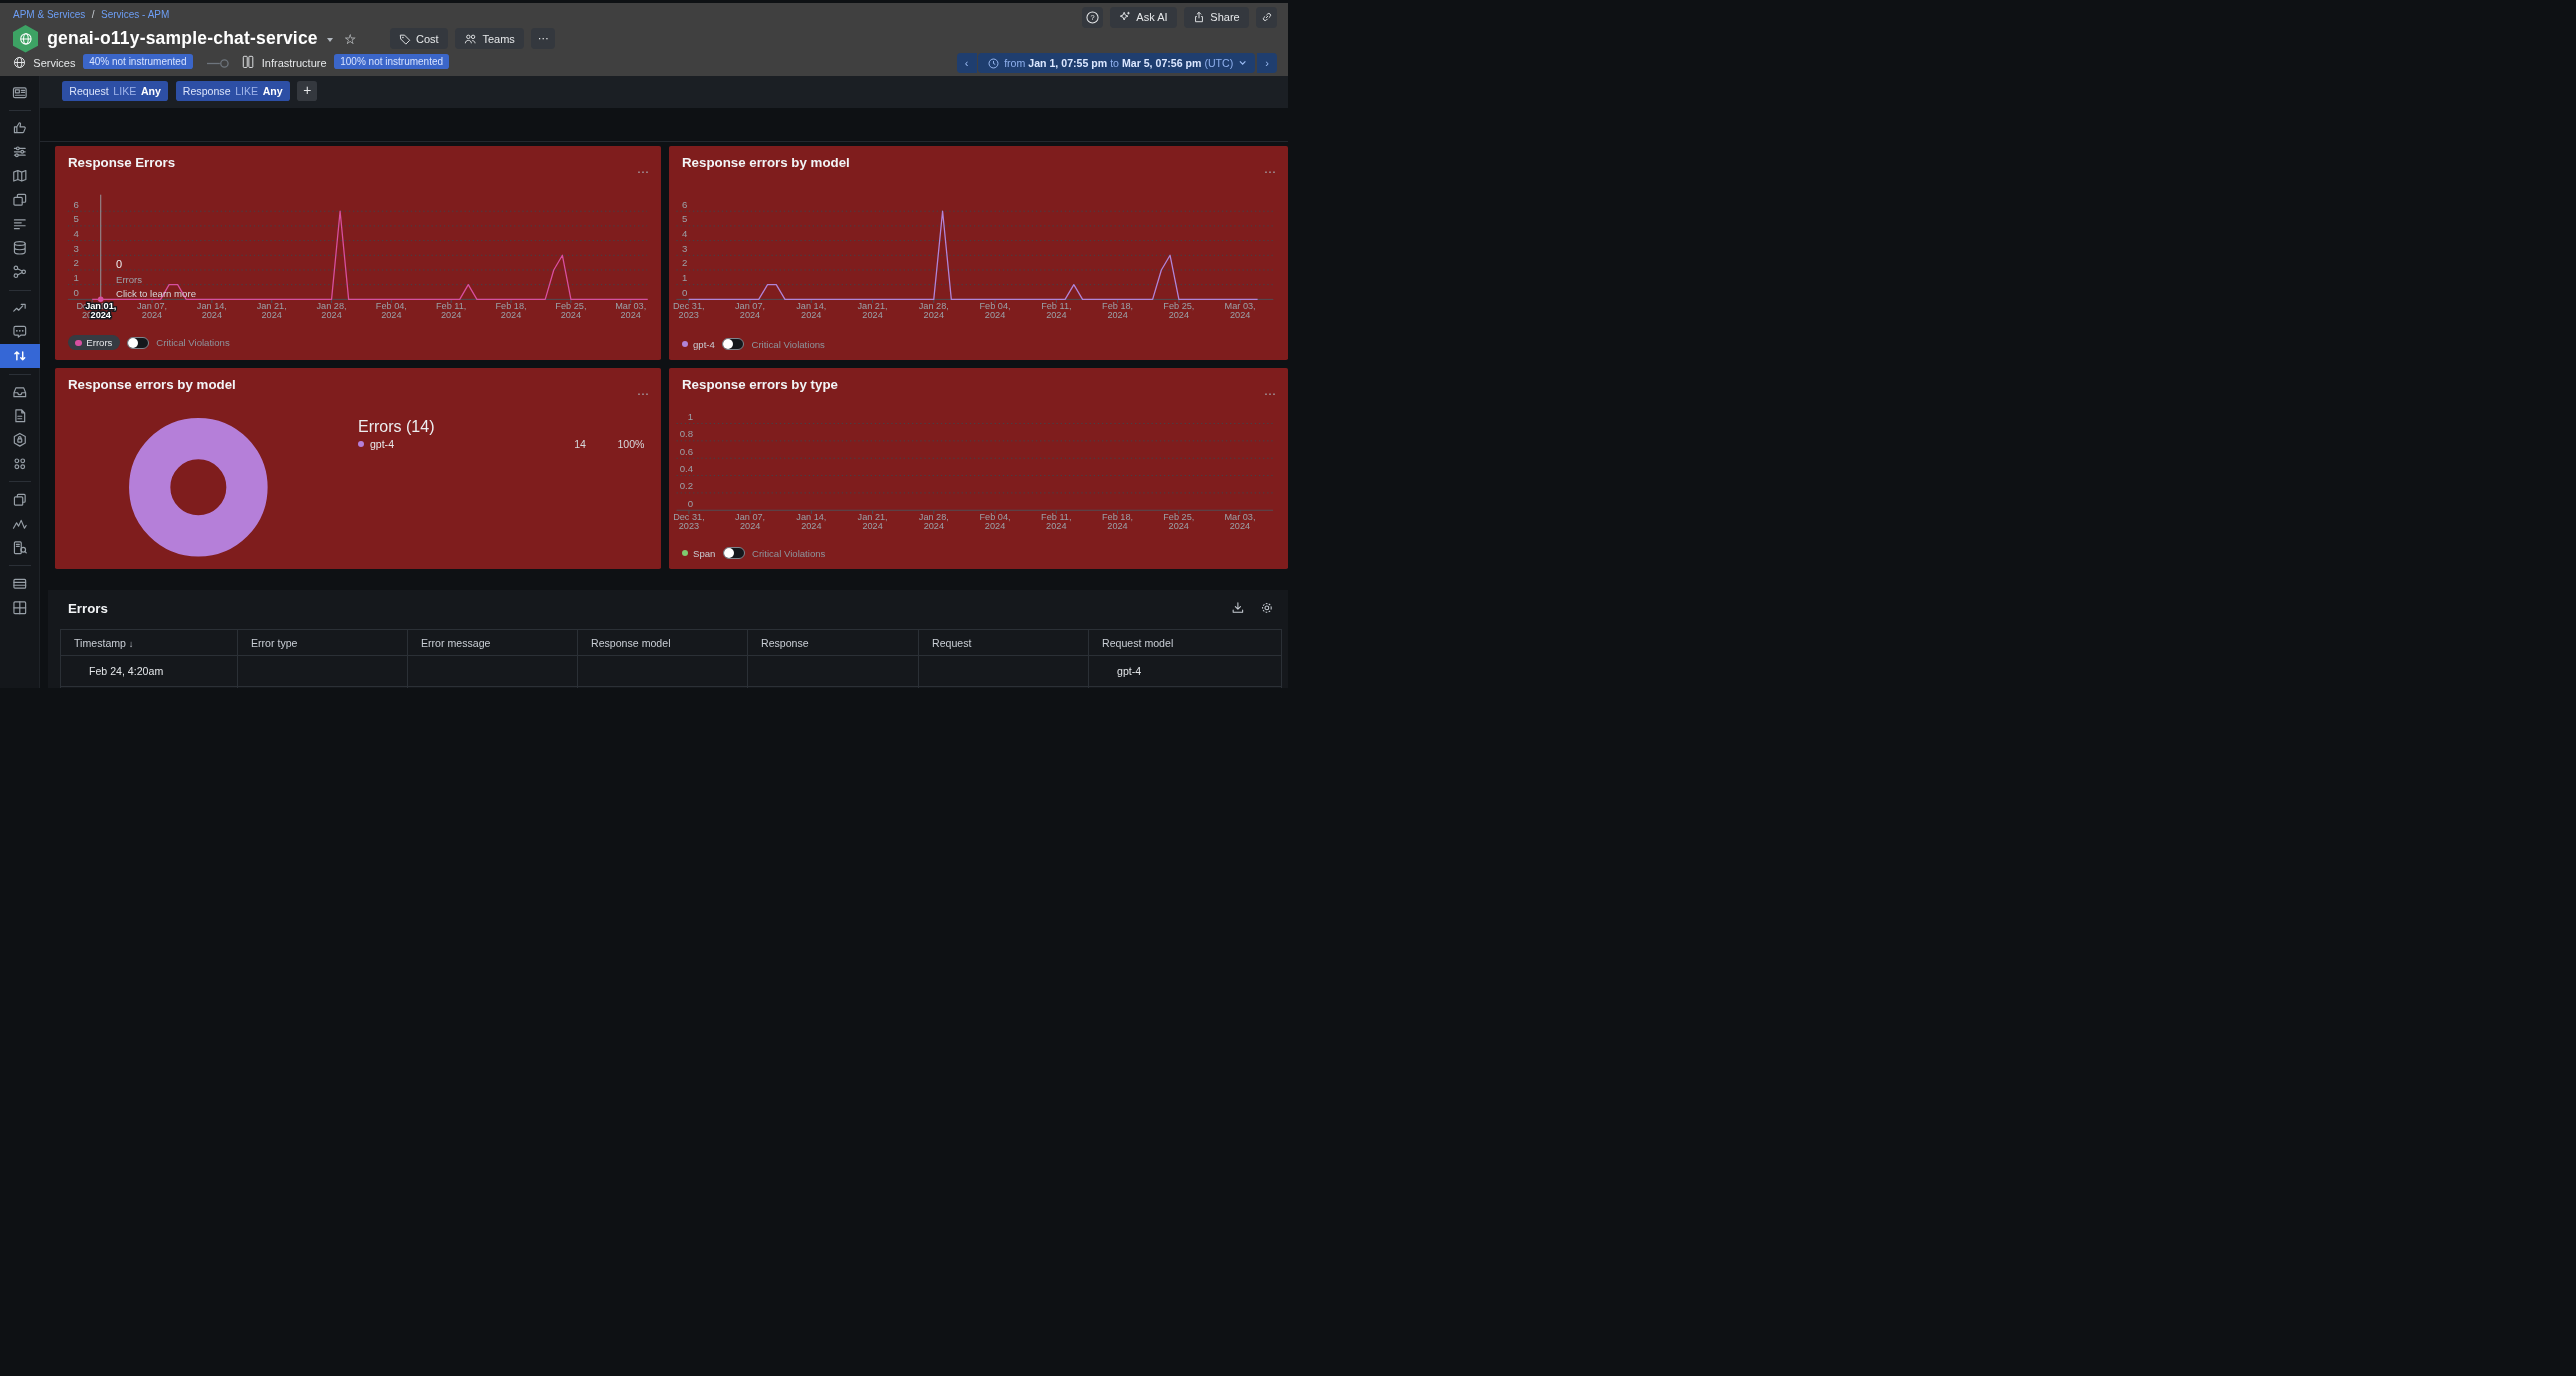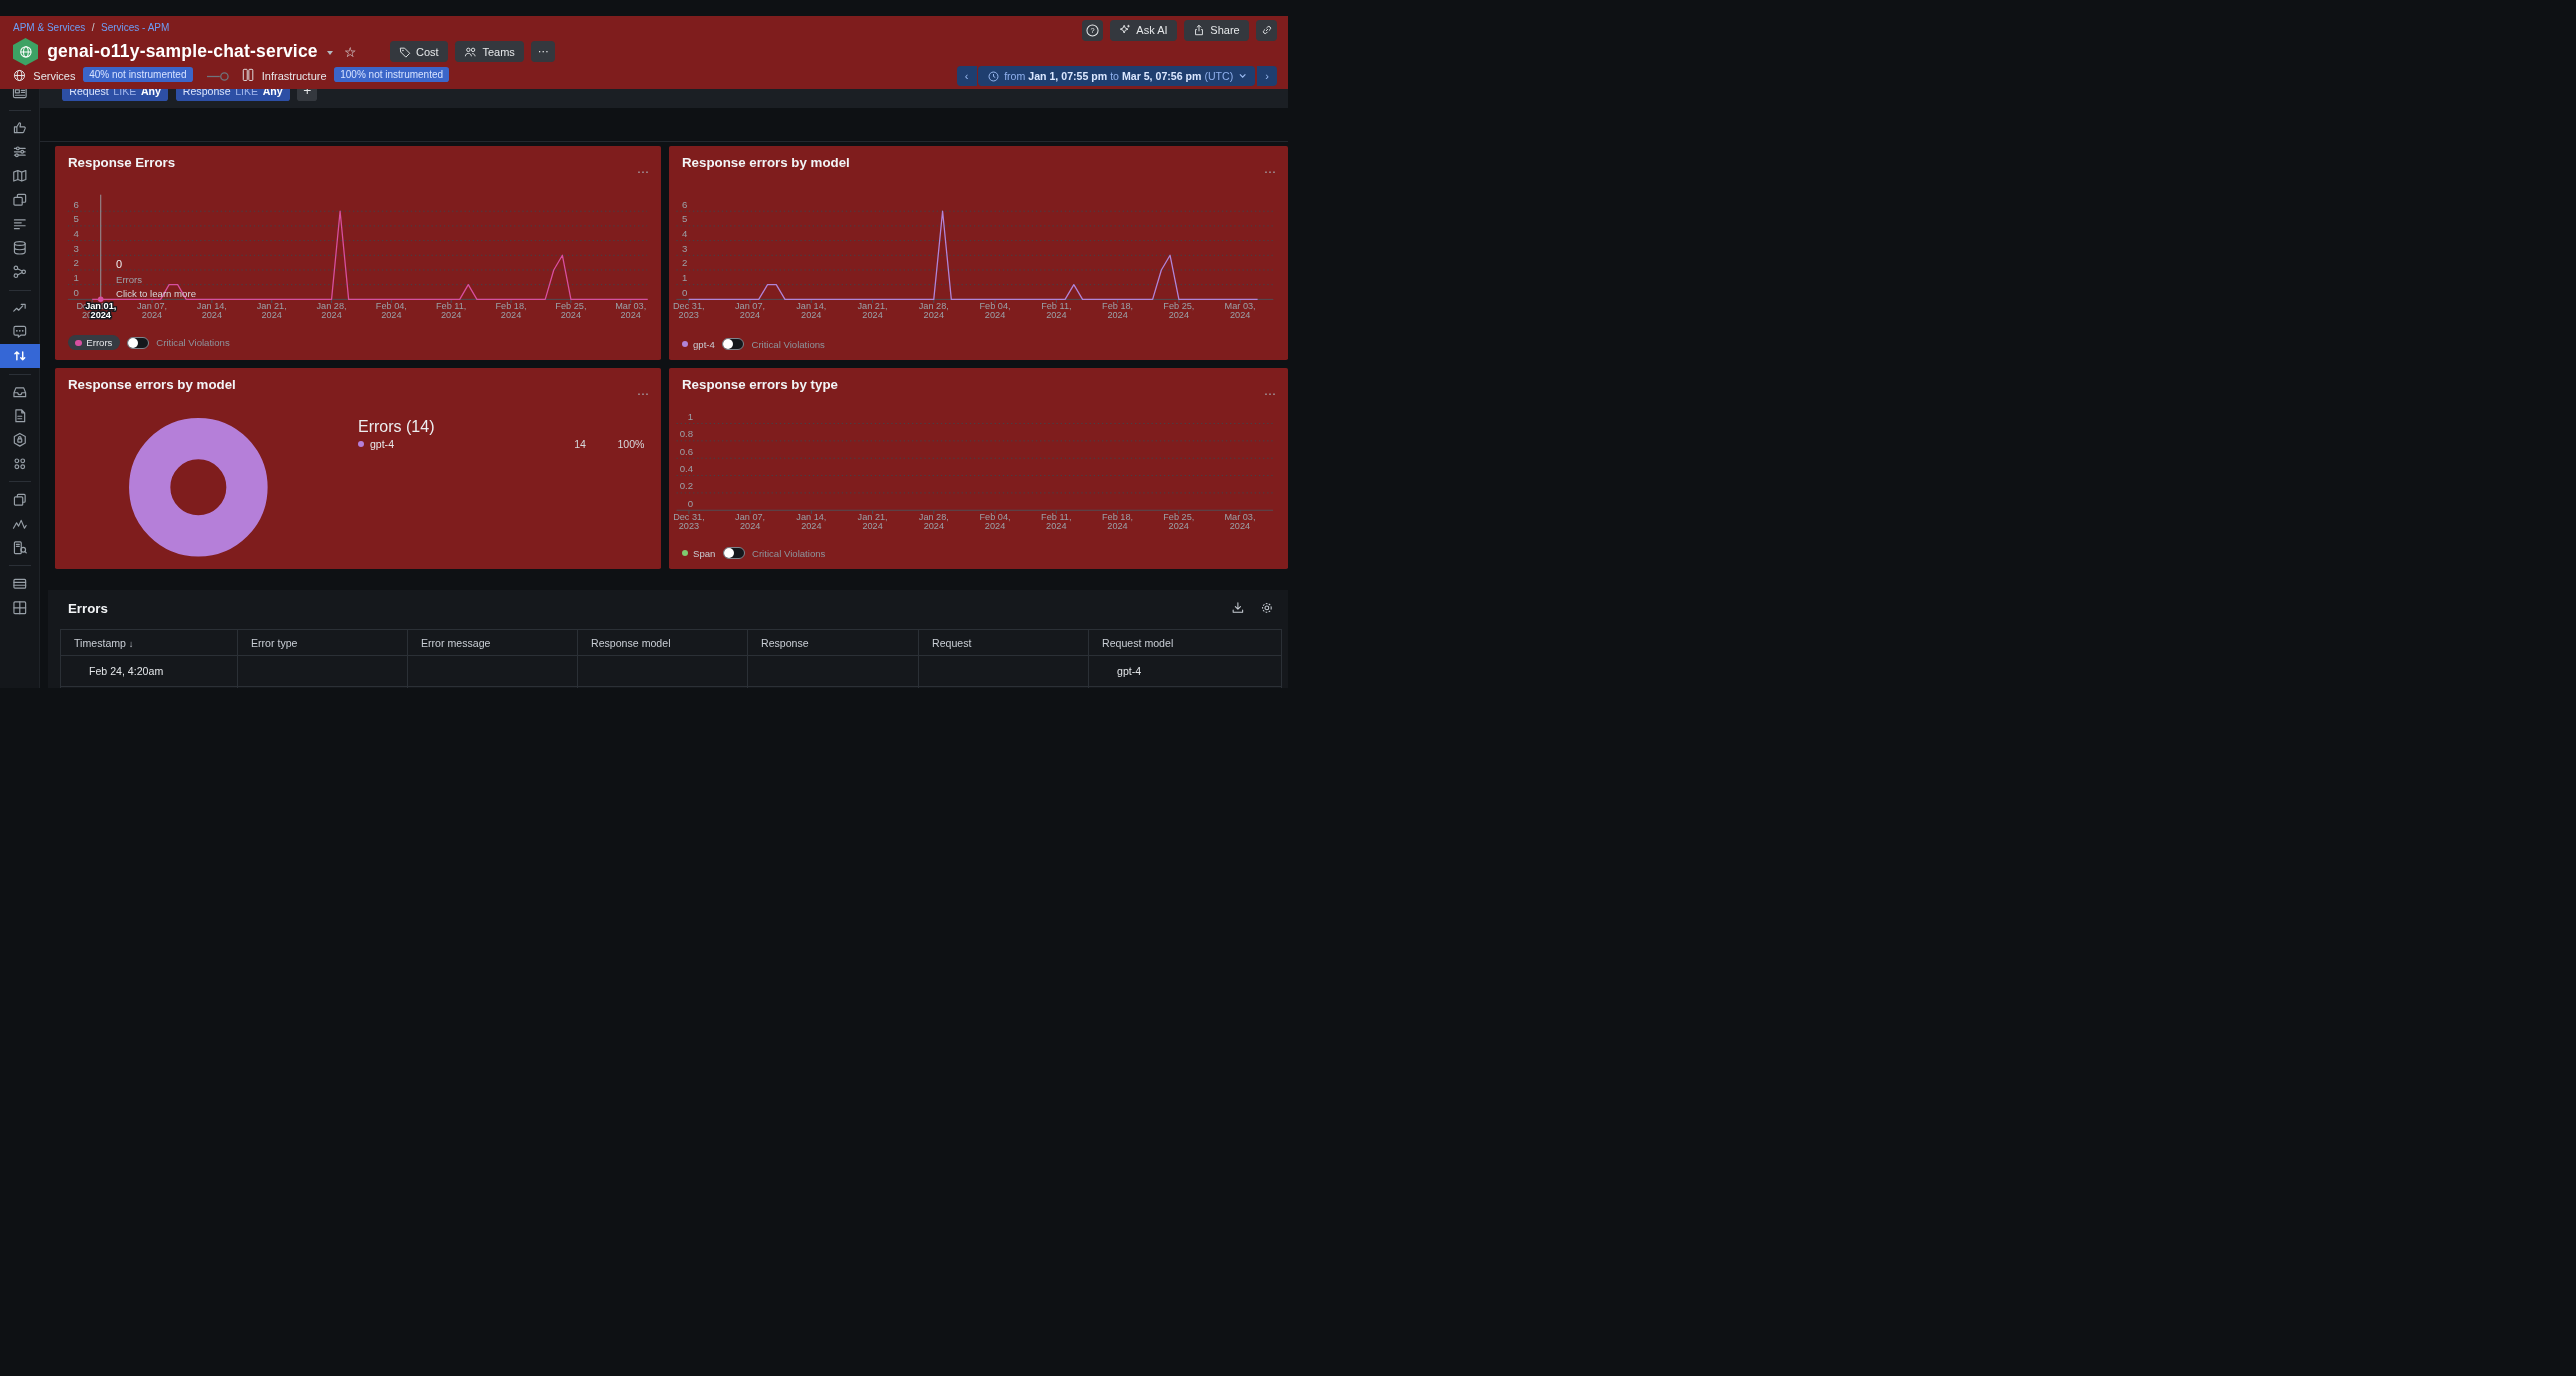--- a/index.html
+++ b/index.html
@@ -1,21 +1,21 @@
 <!DOCTYPE html>
 <html style="font-size:14.7px"><head>
 <meta charset="utf-8">
 <style>
   * { margin:0; padding:0; box-sizing:border-box; }
   html,body { width:1288px; height:688px; overflow:hidden; background:#0e1114;
     font-family:"Liberation Sans", sans-serif; color:#e6e8ea; }
   .page { position:relative; width:1288px; height:688px; background:#0e1114; }
 
   
-  .topbar { position:absolute; left:0; top:16px; width:1288px; height:73px; background:#7f1d1d; z-index:5; }
+  .topbar { position:absolute; left:0; top:3px; width:1288px; height:73px; background:#404040; z-index:5; }
   .breadcrumb { position:absolute; left:13px; top:5.5px; font-size:10px; }
   .breadcrumb a { color:#6d9ef5; text-decoration:none; }
   .breadcrumb .sep { color:#c6cbd1; margin:0 3.7px; }
   .top-actions { position:absolute; right:11px; top:3.7px; display:flex; gap:7.3px; }
   .tbtn { height:21px; background:#34383e; border:none; border-radius:3.7px; color:#e6e8ea;
     font-size:11px; display:flex; align-items:center; gap:5.5px; padding:0 9px; cursor:pointer;
     font-family:"Liberation Sans",sans-serif;}
   .tbtn svg { flex:none; }
   .title-row { position:absolute; left:13px; top:22px; display:flex; align-items:center; gap:9.2px; }
   .hexagon { width:25px; height:27.6px; background:#3da264; clip-path:polygon(50% 0,100% 25%,100% 75%,50% 100%,0 75%,0 25%);

